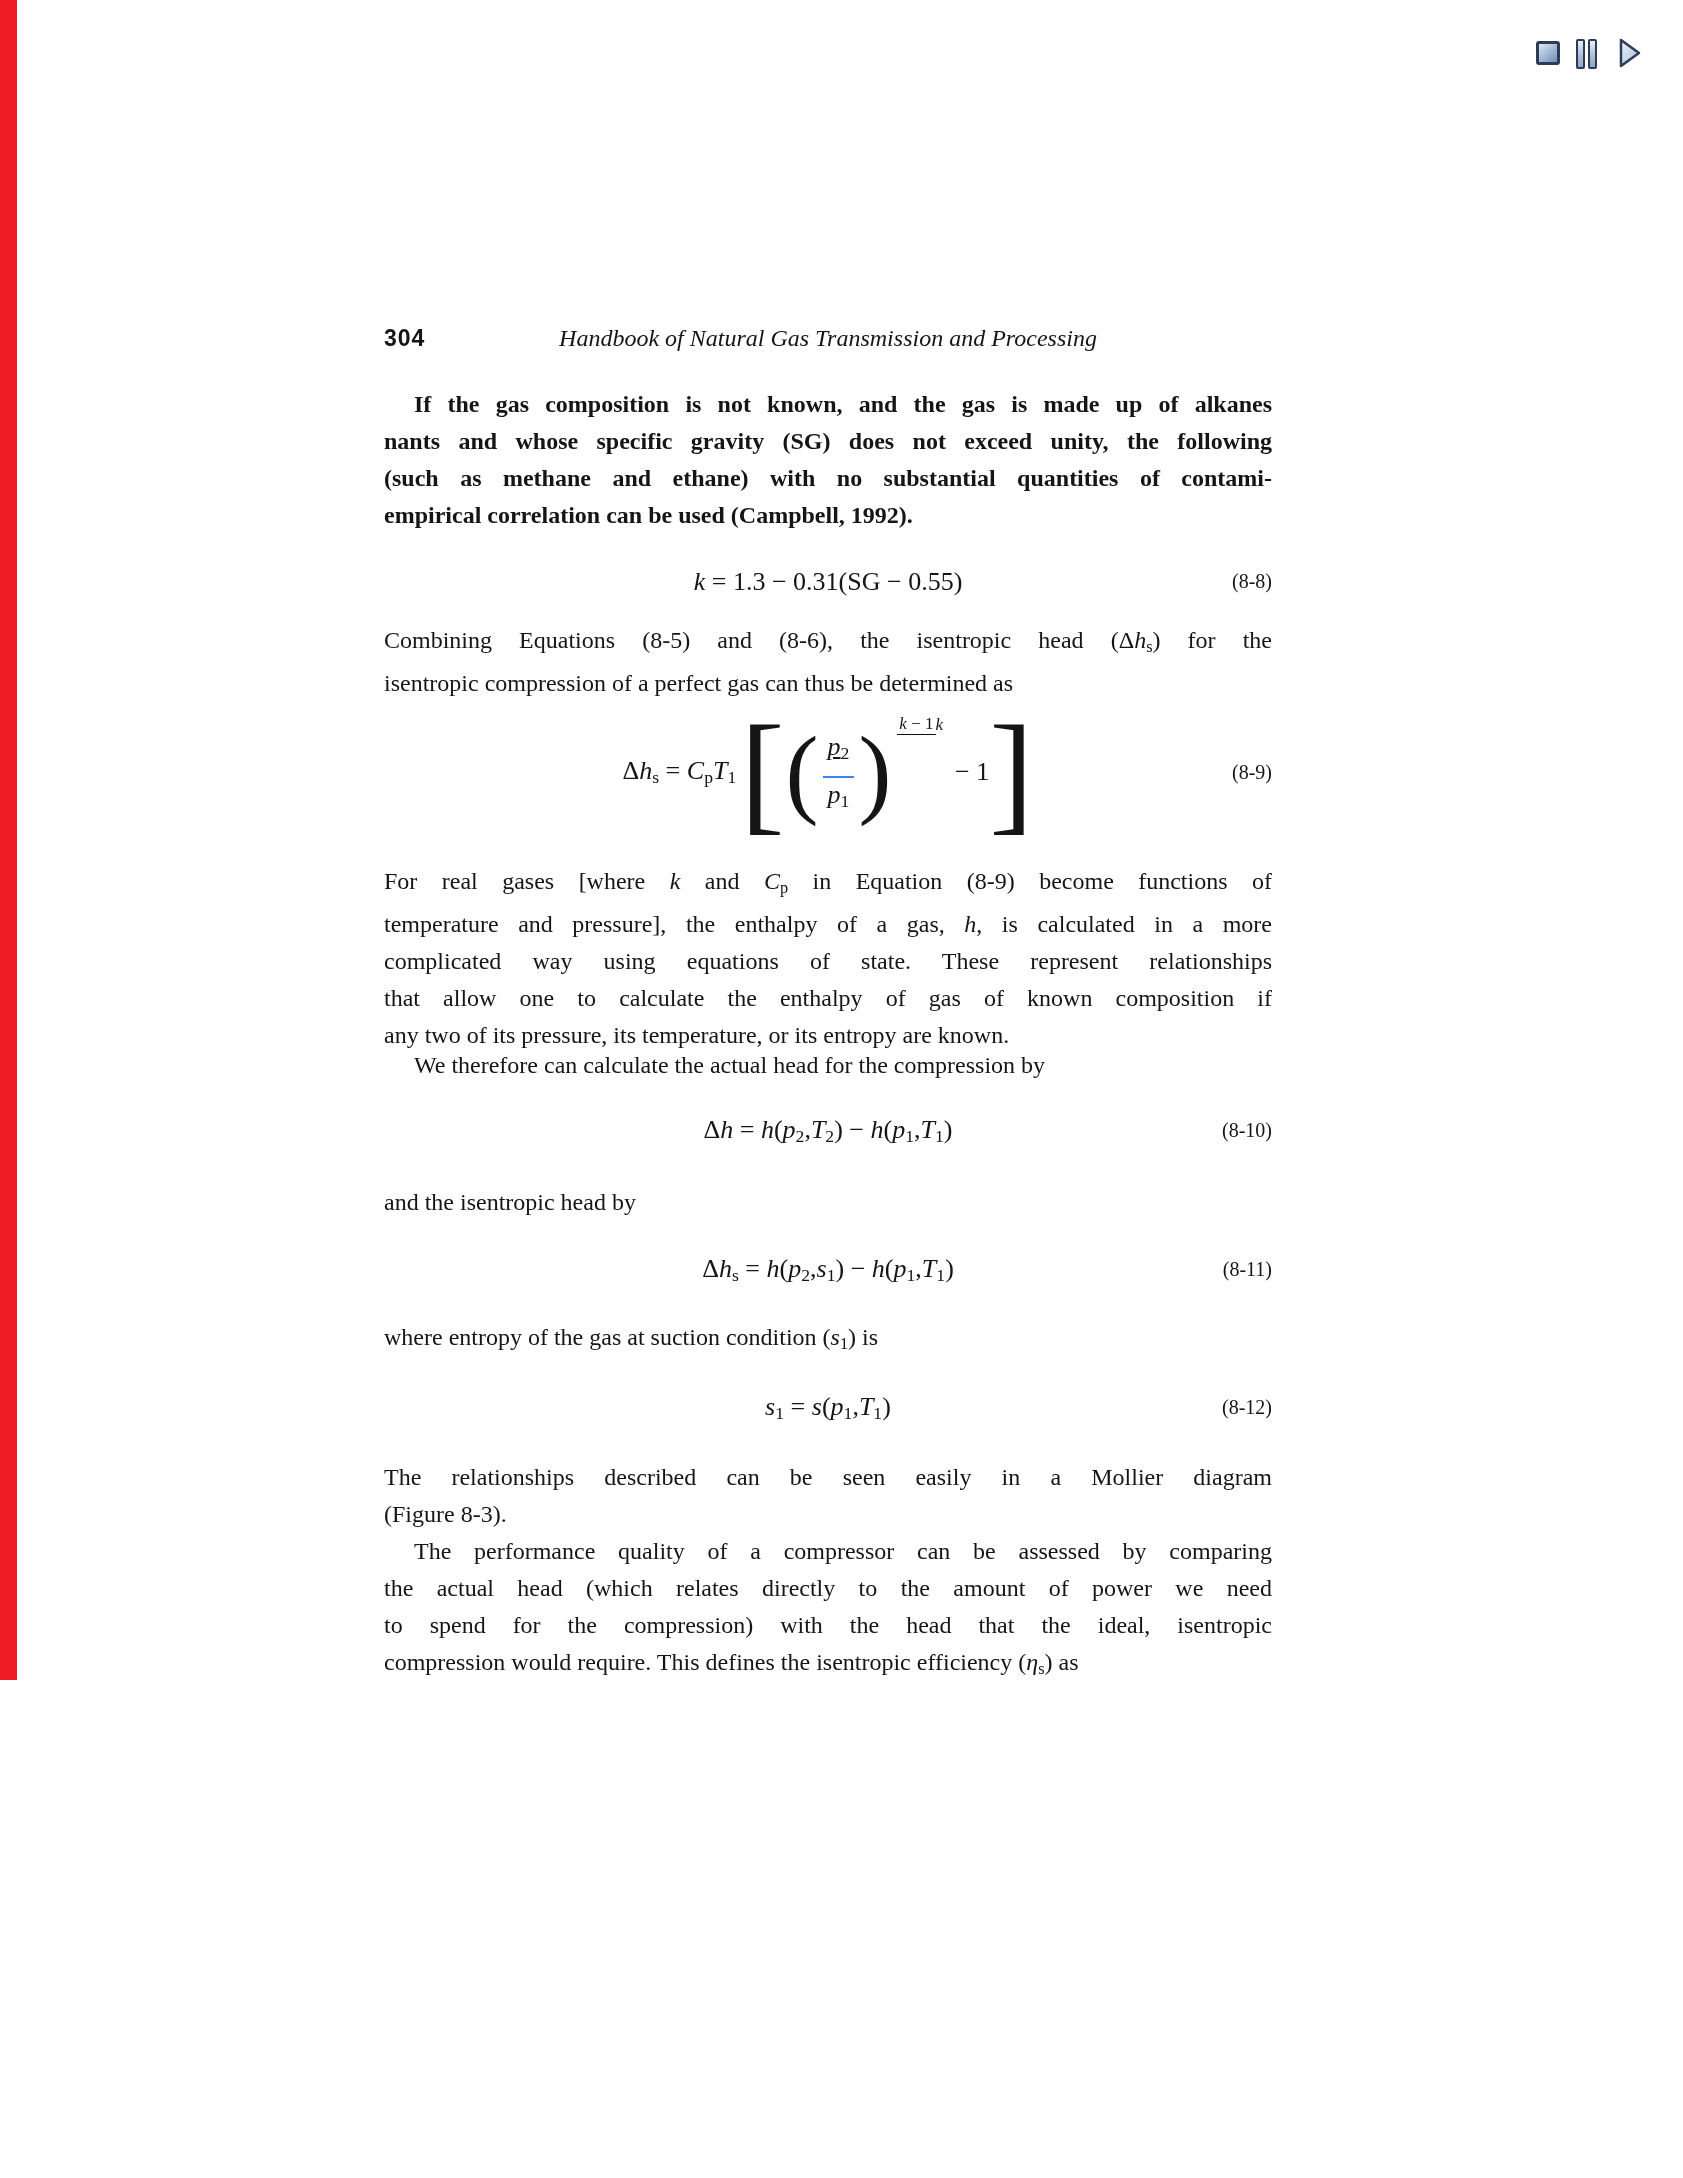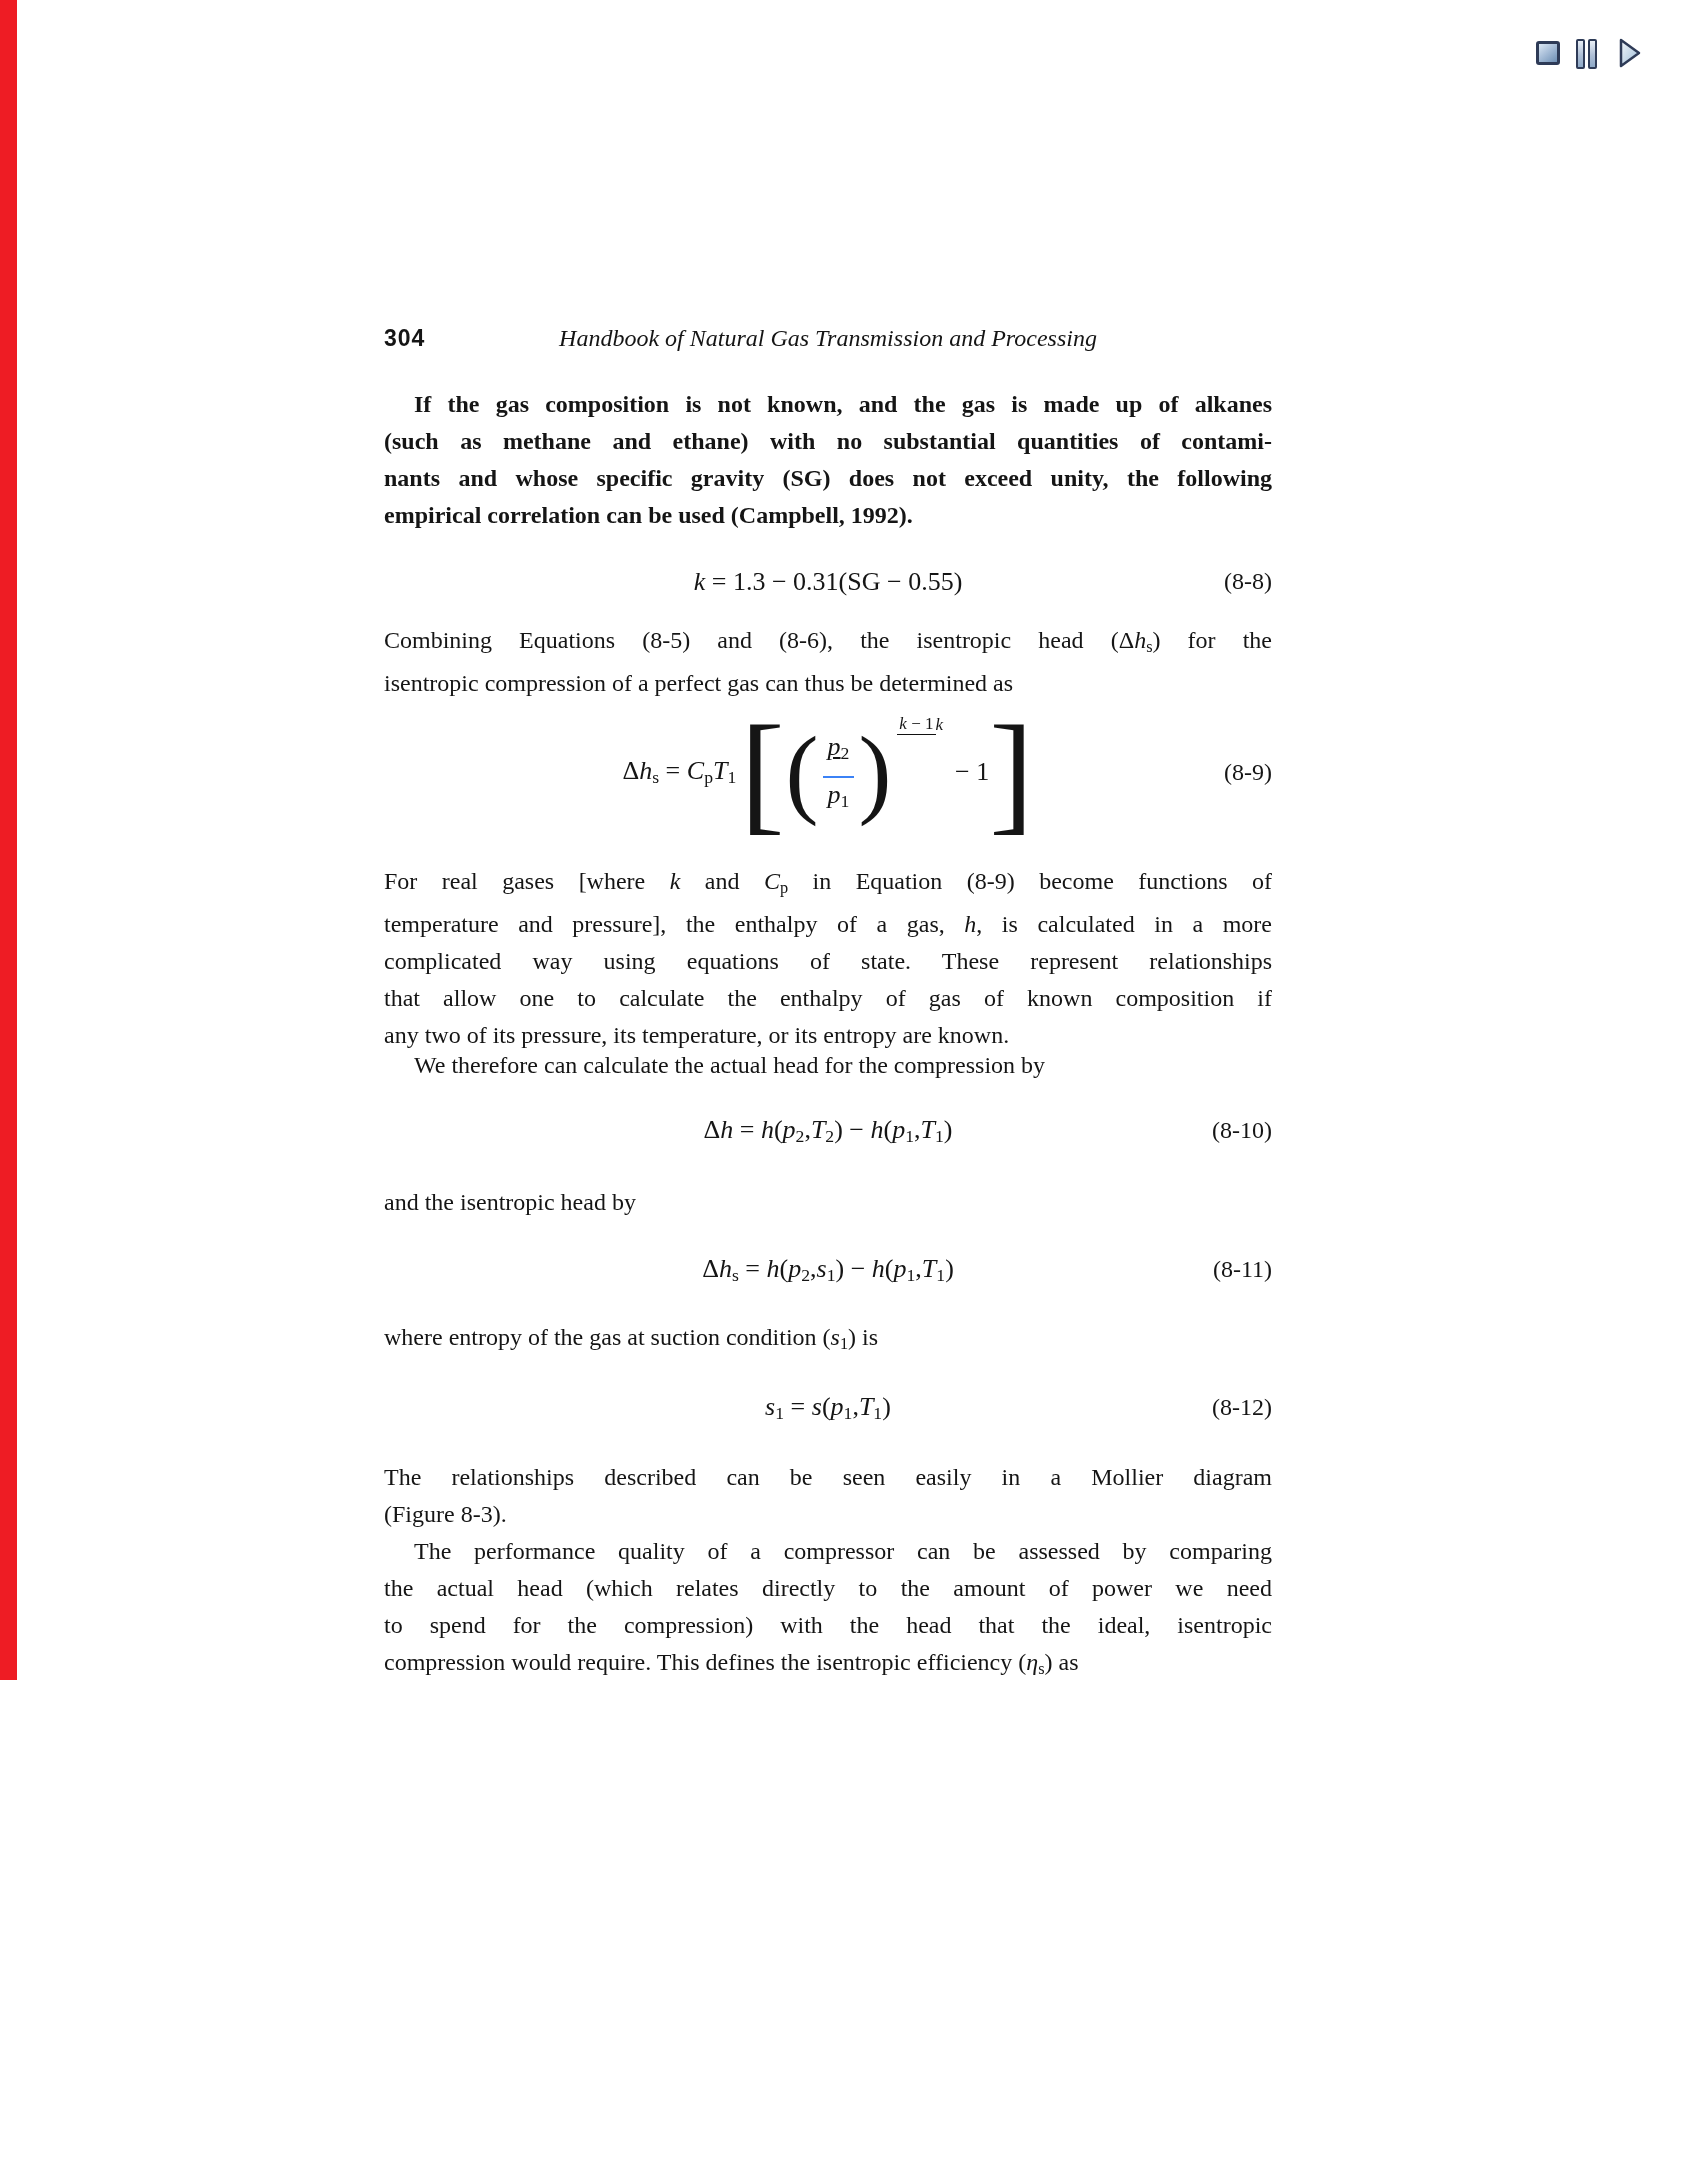--- a/index.html
+++ b/index.html
@@ -28,21 +28,21 @@
   .para{position:absolute;left:384px;width:888px;font-size:24px;line-height:37px;}
   .line{text-align:justify;text-align-last:justify;white-space:normal;}
   .line.last{text-align-last:left;}
   .line.indent{text-indent:30px;}
   .tki{font-style:italic;}
   .tks{font-size:68%;vertical-align:-0.22em;}
 
   
   .eq{position:absolute;left:384px;width:888px;display:flex;align-items:center;
       justify-content:center;font-size:26px;}
-  .eq .eq-num{position:absolute;right:0;font-size:24px;}
+  .eq .eq-num{position:absolute;right:0;font-size:20px;}
   .p1{top:386px;font-weight:bold;} .p2{top:622px;} .p3{top:863px;} .p4{top:1047px;} .p5{top:1184px;}
   .p6{top:1319px;} .p7{top:1459px;} .p8{top:1533px;}
   .eq8 {top:554px;height:55px;justify-content:center;}
   .eq9 {top:693px;height:158px;}
   .eq10{top:1101px;height:59px;}
   .eq11{top:1240px;height:59px;}
   .eq12{top:1378px;height:59px;}
   .eq13{top:1678px;height:109px;}
   .paren{font-size:99px;line-height:0;font-weight:300;margin:0 1px;}
   .bracket{font-size:133px;line-height:0;font-weight:300;}
@@ -85,22 +85,22 @@
     <polygon points="4,3 22,16 4,29" fill="url(#pg)" stroke="#2e3b57" stroke-width="2.5" stroke-linejoin="round"></polygon>
   </svg>
 
   <div class="page-header">
     <span class="page-number">304</span>
     <span class="book-title">Handbook of Natural Gas Transmission and Processing</span>
   </div>
 
   <div class="para p1">
     <div class="line indent"><span class="tkr">If the gas composition is not known, and the gas is made up of alkanes</span></div>
+    <div class="line"><span class="tkr">nants and whose specific gravity (SG) does not exceed unity, the following</span></div>
     <div class="line"><span class="tkr">(such as methane and ethane) with no substantial quantities of contami-</span></div>
-    <div class="line"><span class="tkr">nants and whose specific gravity (SG) does not exceed unity, the following</span></div>
     <div class="line last"><span class="tkr">empirical correlation can be used (Campbell, 1992).</span></div>
   </div>
 
   <div class="eq eq8">
     <span><span class="tki">k</span><span class="tkr"> = 1.3 − 0.31(SG − 0.55)</span></span>
     <span class="eq-num">(8-8)</span>
   </div>
 
   <div class="para p2">
     <div class="line"><span class="tkr">Combining Equations (8-5) and (8-6), the isentropic head (Δ</span><span class="tki">h</span><span class="tks">s</span><span class="tkr">) for the</span></div>

